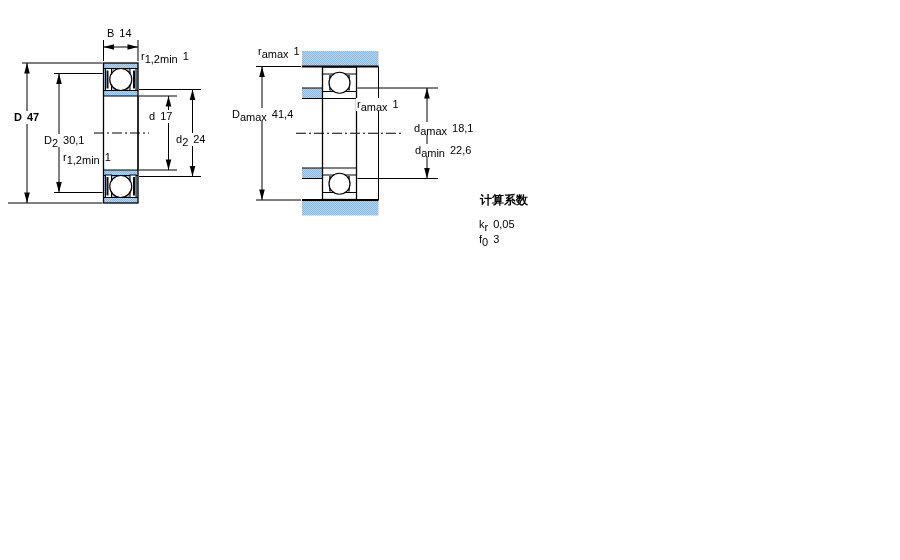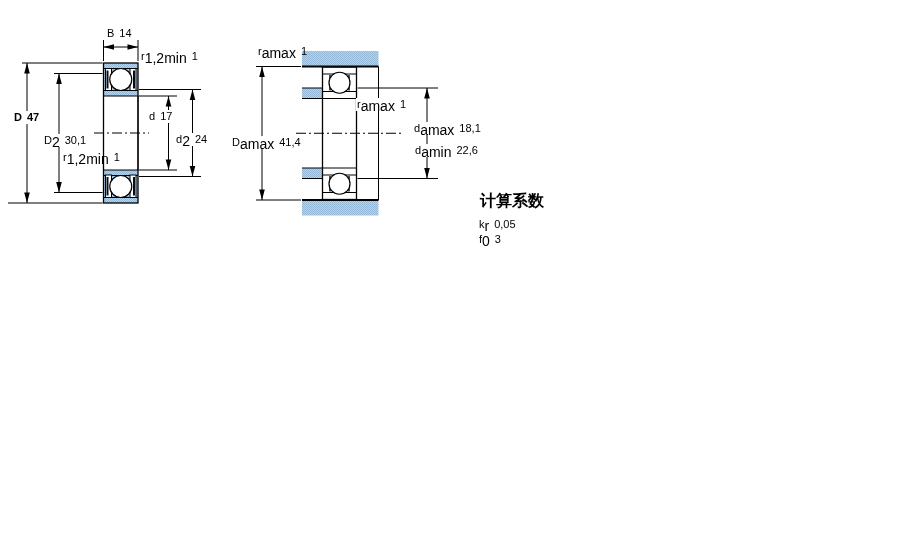--- a/index.html
+++ b/index.html
@@ -16,24 +16,24 @@
   .whitefill { fill:#ffffff; stroke:#000000; stroke-width:1; }
   .ballc { fill:#ffffff; stroke:#000000; stroke-width:1.2; }
   .sealbar { stroke:#0a0a14; stroke-width:2; fill:none; }
   .cagebar { stroke:#000000; stroke-width:1.4; fill:none; }
   .centerline { stroke:#000000; stroke-width:1; fill:none; stroke-dasharray:10 3 2 3; }
   .dim { stroke:#000000; stroke-width:1; fill:none; }
   .lbl {
     position:absolute; font-size:11px; line-height:13px; white-space:nowrap;
     background:#ffffff; padding:0 1px;
   }
-  .lbl sub { font-size:14px; line-height:0; letter-spacing:0; }
+  .lbl sub { font-size:11px; line-height:0; letter-spacing:0; }
   .lbl .val { margin-left:5px; }
   .nobg { background:transparent; }
-  .cf-title { font-weight:bold; font-size:16px; background:transparent; }
+  .cf-title { font-weight:bold; font-size:12px; background:transparent; }
 </style>
 </head>
 <body>
 
 <div class="stage">
 
   <svg class="drawing" width="900" height="560" viewBox="0 0 900 560">
     <defs>
       <pattern id="htch" width="2" height="2" patternUnits="userSpaceOnUse">
         <rect width="2" height="2" fill="#b9d2e6"></rect>
@@ -162,21 +162,21 @@
   <div class="lbl" style="left:43px; top:134px;"><span>D</span><sub>2</sub><span class="val">30,1</span></div>
 
   <div class="lbl nobg" style="left:62px; top:151px;"><span>r</span><sub>1,2min</sub><span class="val">1</span></div>
 
   <div class="lbl" style="left:148px; top:110px;text-align:right;"><span>d</span><sub></sub><span class="val">17</span></div>
 
   <div class="lbl" style="left:175px; top:133px;"><span>d</span><sub>2</sub><span class="val">24</span></div>
 
   <div class="lbl nobg" style="left:257px; top:45px;"><span>r</span><sub>amax</sub><span class="val">1</span></div>
 
-  <div class="lbl" style="left:231px; top:108px;margin-top:28px;"><span>D</span><sub>amax</sub><span class="val">41,4</span></div>
+  <div class="lbl" style="left:231px; top:108px;"><span>D</span><sub>amax</sub><span class="val">41,4</span></div>
 
   <div class="lbl" style="left:356px; top:98px;"><span>r</span><sub>amax</sub><span class="val">1</span></div>
 
   <div class="lbl" style="left:413px; top:122px;"><span>d</span><sub>amax</sub><span class="val">18,1</span></div>
 
   <div class="lbl" style="left:414px; top:144px;"><span>d</span><sub>amin</sub><span class="val">22,6</span></div>
 
   <div class="lbl cf-title" style="left:479px; top:194px;">计算系数</div>
 
   <div class="lbl nobg" style="left:478px; top:218px;"><span>k</span><sub>r</sub><span class="val">0,05</span></div>

